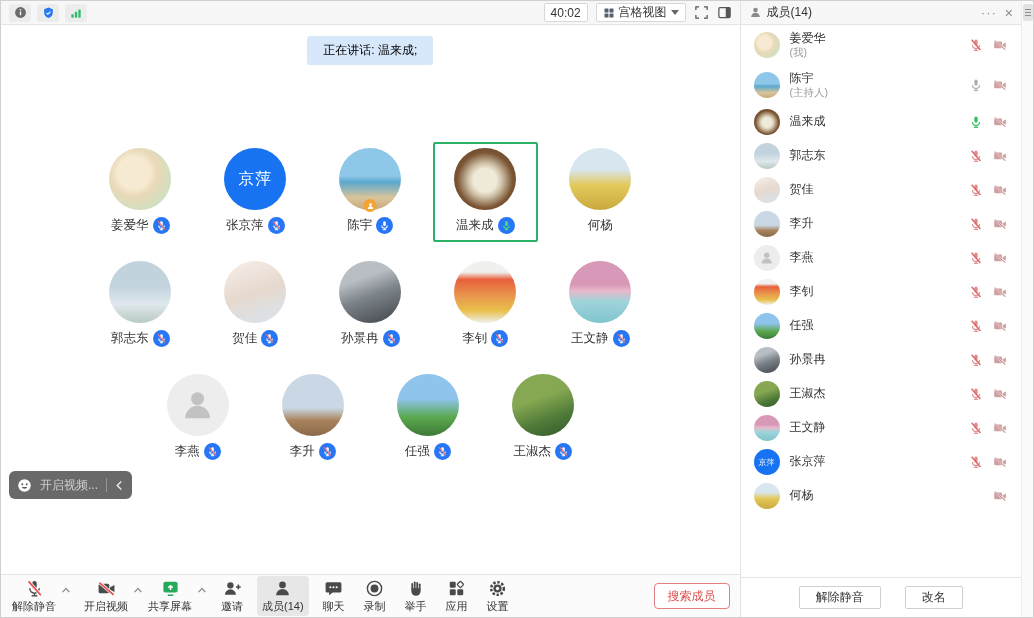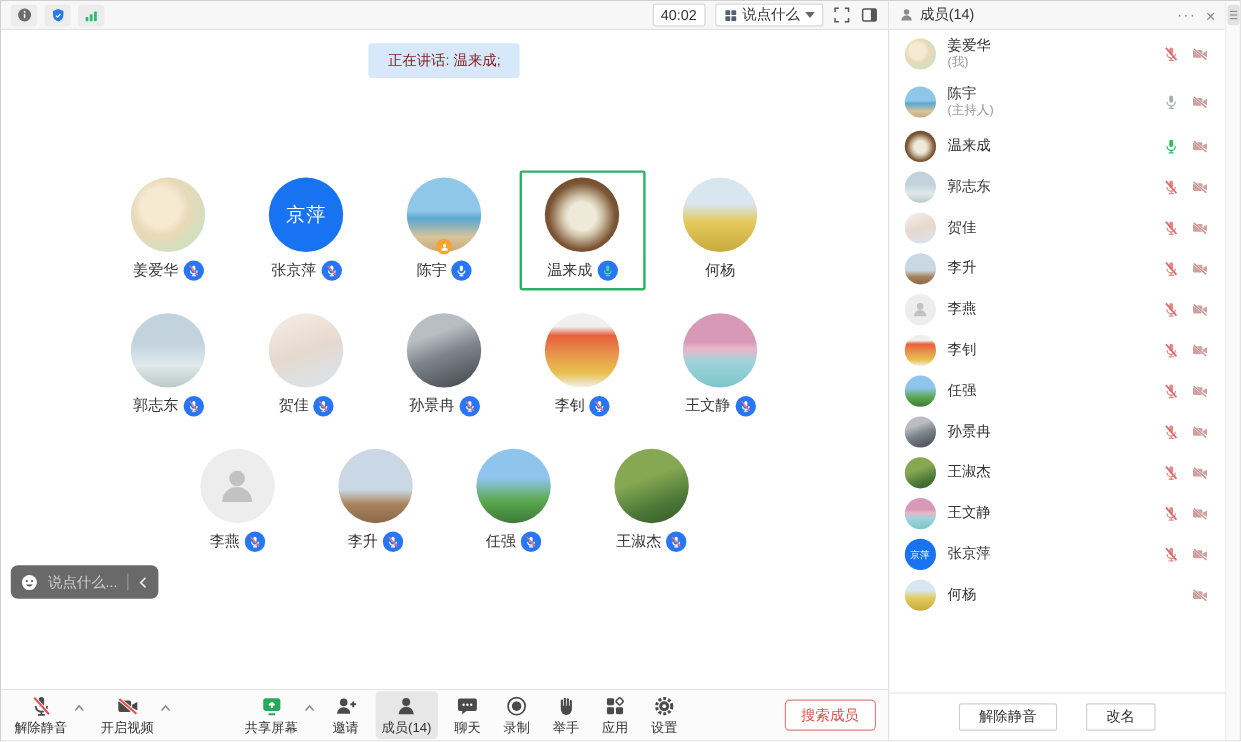--- a/index.html
+++ b/index.html
@@ -18,21 +18,21 @@
   
   .main { width:740px; display:flex; flex-direction:column; min-height:0;justify-content:center; }
   .main-toolbar { height:24px; background:#f7f7f7; border-bottom:1px solid #e4e4e4; display:flex; align-items:center; padding:0 8px; gap:6px; flex:0 0 auto; }
   .tb-chip { width:22px; height:18px; display:flex; align-items:center; justify-content:center; background:#ececec; border-radius:3px; }
   .tb-right { margin-left:auto; display:flex; align-items:center; gap:8px; }
   .timer-box { height:19px; background:#fff; border:1px solid #d8d8d8; border-radius:2px; padding:0 6px; display:flex; align-items:center; font-size:12px; color:#333; }
   .view-btn { height:19px; background:#fff; border:1px solid #d8d8d8; border-radius:2px; padding:0 6px; display:flex; align-items:center; gap:4px; font-size:12px; color:#333; cursor:pointer; }
   .caret { width:0; height:0; border-left:4px solid transparent; border-right:4px solid transparent; border-top:5px solid #666; }
 
   .canvas { flex:1; background:#fff; position:relative; overflow:hidden; }
-  .banner { margin:11px auto 0; width:fit-content; background:#d8e8fb; color:#7f1d1d; font-size:12px; padding:6px 16px; border-radius:3px; }
+  .banner { margin:11px auto 0; width:fit-content; background:#d8e8fb; color:#000000; font-size:12px; padding:6px 16px; border-radius:3px; }
 
   .grid { margin-top:77px; display:flex; flex-direction:column; gap:13px; align-items:center; }
   .grid-row { display:flex; gap:10px; justify-content:center; }
   .cell { width:105px; display:flex; flex-direction:column; align-items:center; padding:4px 0 6px; border:2px solid transparent; border-radius:2px; cursor:pointer; }
   .cell.sel { border-color:#2bb266; }
   .g-av { width:62px; height:62px; border-radius:50%; position:relative; display:flex; align-items:center; justify-content:center; flex:0 0 auto; }
   .g-av .init { color:#fff; font-size:16px; letter-spacing:1px; }
   .host-badge { position:absolute; bottom:-2px; left:50%; transform:translateX(-50%); width:13px; height:13px; border-radius:50%; background:#f6a332; display:flex; align-items:center; justify-content:center; }
   .pname { margin-top:7px; display:flex; align-items:center; gap:4px; font-size:12.5px; color:#333; }
   .mic-badge { width:17px; height:17px; border-radius:50%; background:#2776f6; display:flex; align-items:center; justify-content:center; }
@@ -41,21 +41,21 @@
   .pill-text { color:#cfcfcf; font-size:12px; cursor:text; }
   .pill-div { width:1px; height:14px; background:rgba(255,255,255,.3); }
 
   .bottom-toolbar { height:43px; background:#fbfbfb; border-top:1px solid #e4e4e4; display:flex; align-items:center; padding:0 10px 0 6px; flex:0 0 auto; }
   .bt-wrap { display:flex; align-items:flex-start; }
   .bt-item { display:flex; flex-direction:column; align-items:center; padding:2px 5px; border-radius:4px; cursor:pointer; }
   .bt-item.active { background:#e7e7e7; }
   .bt-ico { height:20px; display:flex; align-items:center; justify-content:center; }
   .bt-label { font-size:11px; color:#333; margin-top:1px; white-space:nowrap; }
   .bt-chev { margin-top:7px; cursor:pointer; }
-  .grp-center { margin-left:56px; display:flex; gap:9px; }
+  .grp-center { display:flex; gap:9px; }
   .grp-left { display:flex; gap:8px; }
   .leave-btn { margin-left:auto; height:26px; padding:0 13px; background:#fff; border:1px solid #e08080; color:#dd4f4c; border-radius:4px; font-size:12px; cursor:pointer; }
 
   
   .sidebar { width:282px; border-left:1px solid #e2e2e2; display:flex; flex-direction:column; min-height:0; background:#fff; }
   .side-header { height:24px; background:#f7f7f7; border-bottom:1px solid #e4e4e4; display:flex; align-items:center; padding:0 8px; gap:5px; flex:0 0 auto; }
   .side-title { font-size:12px; color:#333; }
   .sh-right { margin-left:auto; display:flex; align-items:center; gap:8px; color:#8a8a8a; }
   .sh-more { font-size:13px; letter-spacing:1px; cursor:pointer; }
   .sh-close { font-size:14px; cursor:pointer; }
@@ -113,21 +113,21 @@
         </span>
         <div class="tb-right">
           <div class="timer-box">40:02</div>
           <div class="view-btn">
             <svg width="12" height="12" viewBox="0 0 24 24">
                 <rect x="3" y="3" width="8" height="8" rx="1" fill="#55606e"></rect>
                 <rect x="13" y="3" width="8" height="8" rx="1" fill="#55606e"></rect>
                 <rect x="3" y="13" width="8" height="8" rx="1" fill="#55606e"></rect>
                 <rect x="13" y="13" width="8" height="8" rx="1" fill="#55606e"></rect>
               </svg>
-            <span>说点什么</span>
+            <span>宫格视图</span>
             <span class="caret"></span>
           </div>
           <span style="display:flex">
             <svg width="15" height="15" viewBox="0 0 24 24" fill="none" stroke="#555" stroke-width="2">
                 <path d="M3 8V3h5M16 3h5v5M21 16v5h-5M8 21H3v-5"></path>
               </svg>
           </span>
           <span style="display:flex">
             <svg width="15" height="15" viewBox="0 0 24 24">
                 <rect x="3" y="4" width="18" height="16" rx="2" fill="none" stroke="#555" stroke-width="2"></rect>
@@ -362,21 +362,21 @@
           </div>
         <div class="chat-pill">
           <span style="display:flex">
             <svg width="15" height="15" viewBox="0 0 24 24">
                 <circle cx="12" cy="12" r="10" fill="#fff"></circle>
                 <circle cx="8.5" cy="10" r="1.5" fill="#555"></circle>
                 <circle cx="15.5" cy="10" r="1.5" fill="#555"></circle>
                 <path d="M7.5 14.5a5 5 0 0 0 9 0z" fill="#555"></path>
               </svg>
           </span>
-          <span class="pill-text">说点什么...</span>
+          <span class="pill-text">开启视频...</span>
           <span class="pill-div"></span>
           <span style="display:flex">
             <svg width="9" height="11" viewBox="0 0 10 12">
                 <polyline points="7,1.5 2.5,6 7,10.5" fill="none" stroke="#e8e8e8" stroke-width="1.6"></polyline>
               </svg>
           </span>
         </div>
       </div>
 
       <div class="bottom-toolbar">

